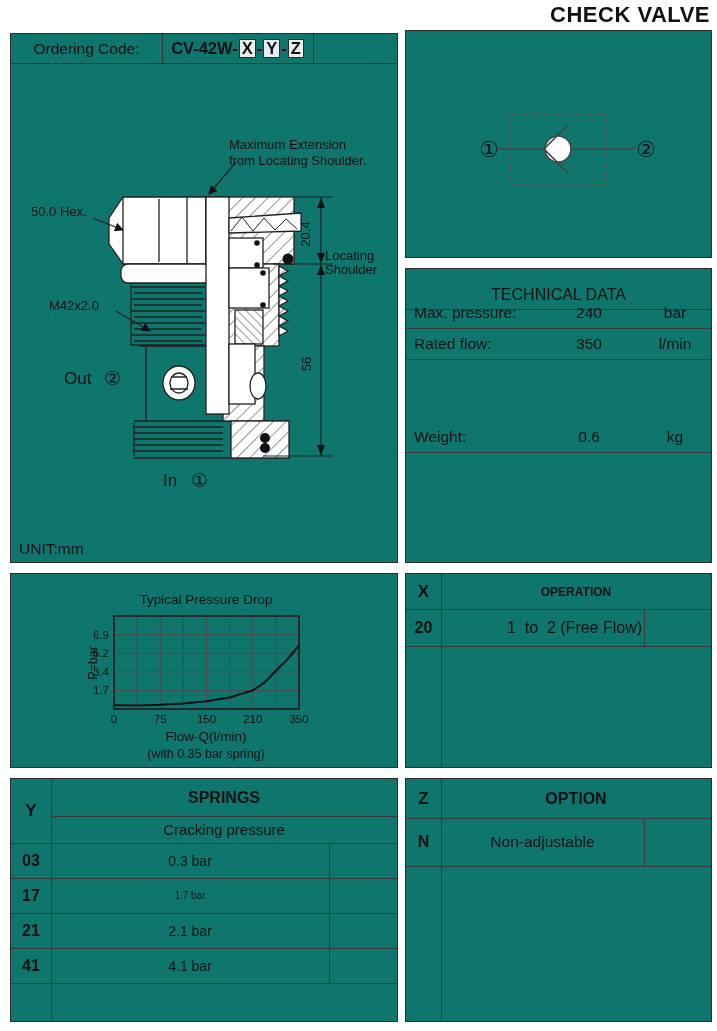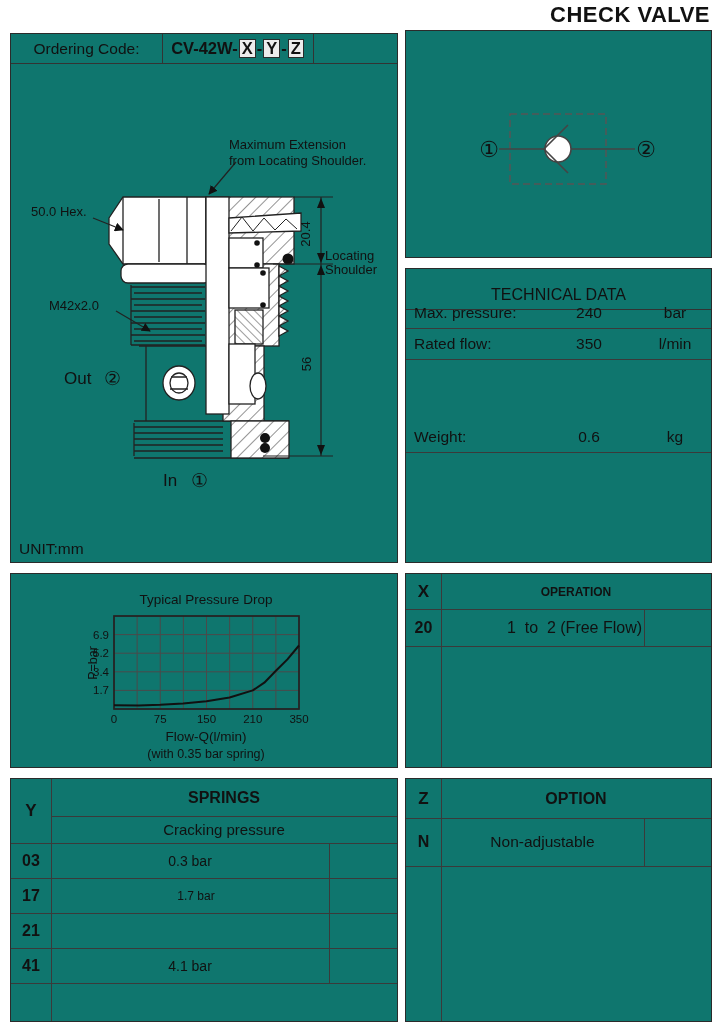--- a/index.html
+++ b/index.html
@@ -227,24 +227,25 @@
     <div class="cell" style="left:40px;top:37px;right:0;height:27px;font-size:15px;">Cracking pressure</div>
     <div class="hline" style="top:64px;"></div>
     <div class="vline" style="left:318px;top:64px;height:140px;"></div>
 
     <div class="hline" style="top:99px;"></div>
     <div class="cell bold" style="left:0;top:64px;width:40px;height:35px;font-size:16px;">03</div>
     <div class="cell" style="left:40px;top:64px;width:278px;height:35px;font-size:14px;">0.3 bar</div>
 
     <div class="hline" style="top:134px;"></div>
     <div class="cell bold" style="left:0;top:99px;width:40px;height:35px;font-size:16px;">17</div>
-    <div class="cell" style="left:40px;top:99px;width:278px;height:35px;font-size:12px;padding-left:6px;">1.7 bar</div>
+    <div class="cell" style="left:40px;top:99px;width:278px;height:35px;font-size:10px;">1.7 bar</div>
 
     <div class="hline" style="top:169px;"></div>
     <div class="cell bold" style="left:0;top:134px;width:40px;height:35px;font-size:16px;">21</div>
+    <div class="cell" style="left:40px;top:134px;width:278px;height:35px;font-size:14px;">2.1 bar</div>
 
     <div class="hline" style="top:204px;"></div>
     <div class="cell bold" style="left:0;top:169px;width:40px;height:35px;font-size:16px;">41</div>
     <div class="cell" style="left:40px;top:169px;width:278px;height:35px;font-size:14px;">4.1 bar</div>
   </div>
 
   <div class="panel" style="left:405px;top:778px;width:307px;height:244px;">
     <div class="vline" style="left:35px;top:0;bottom:0;"></div>
     <div class="hline" style="top:39px;"></div>
     <div class="cell bold" style="left:0;top:0;width:35px;height:39px;font-size:17px;">Z</div>

